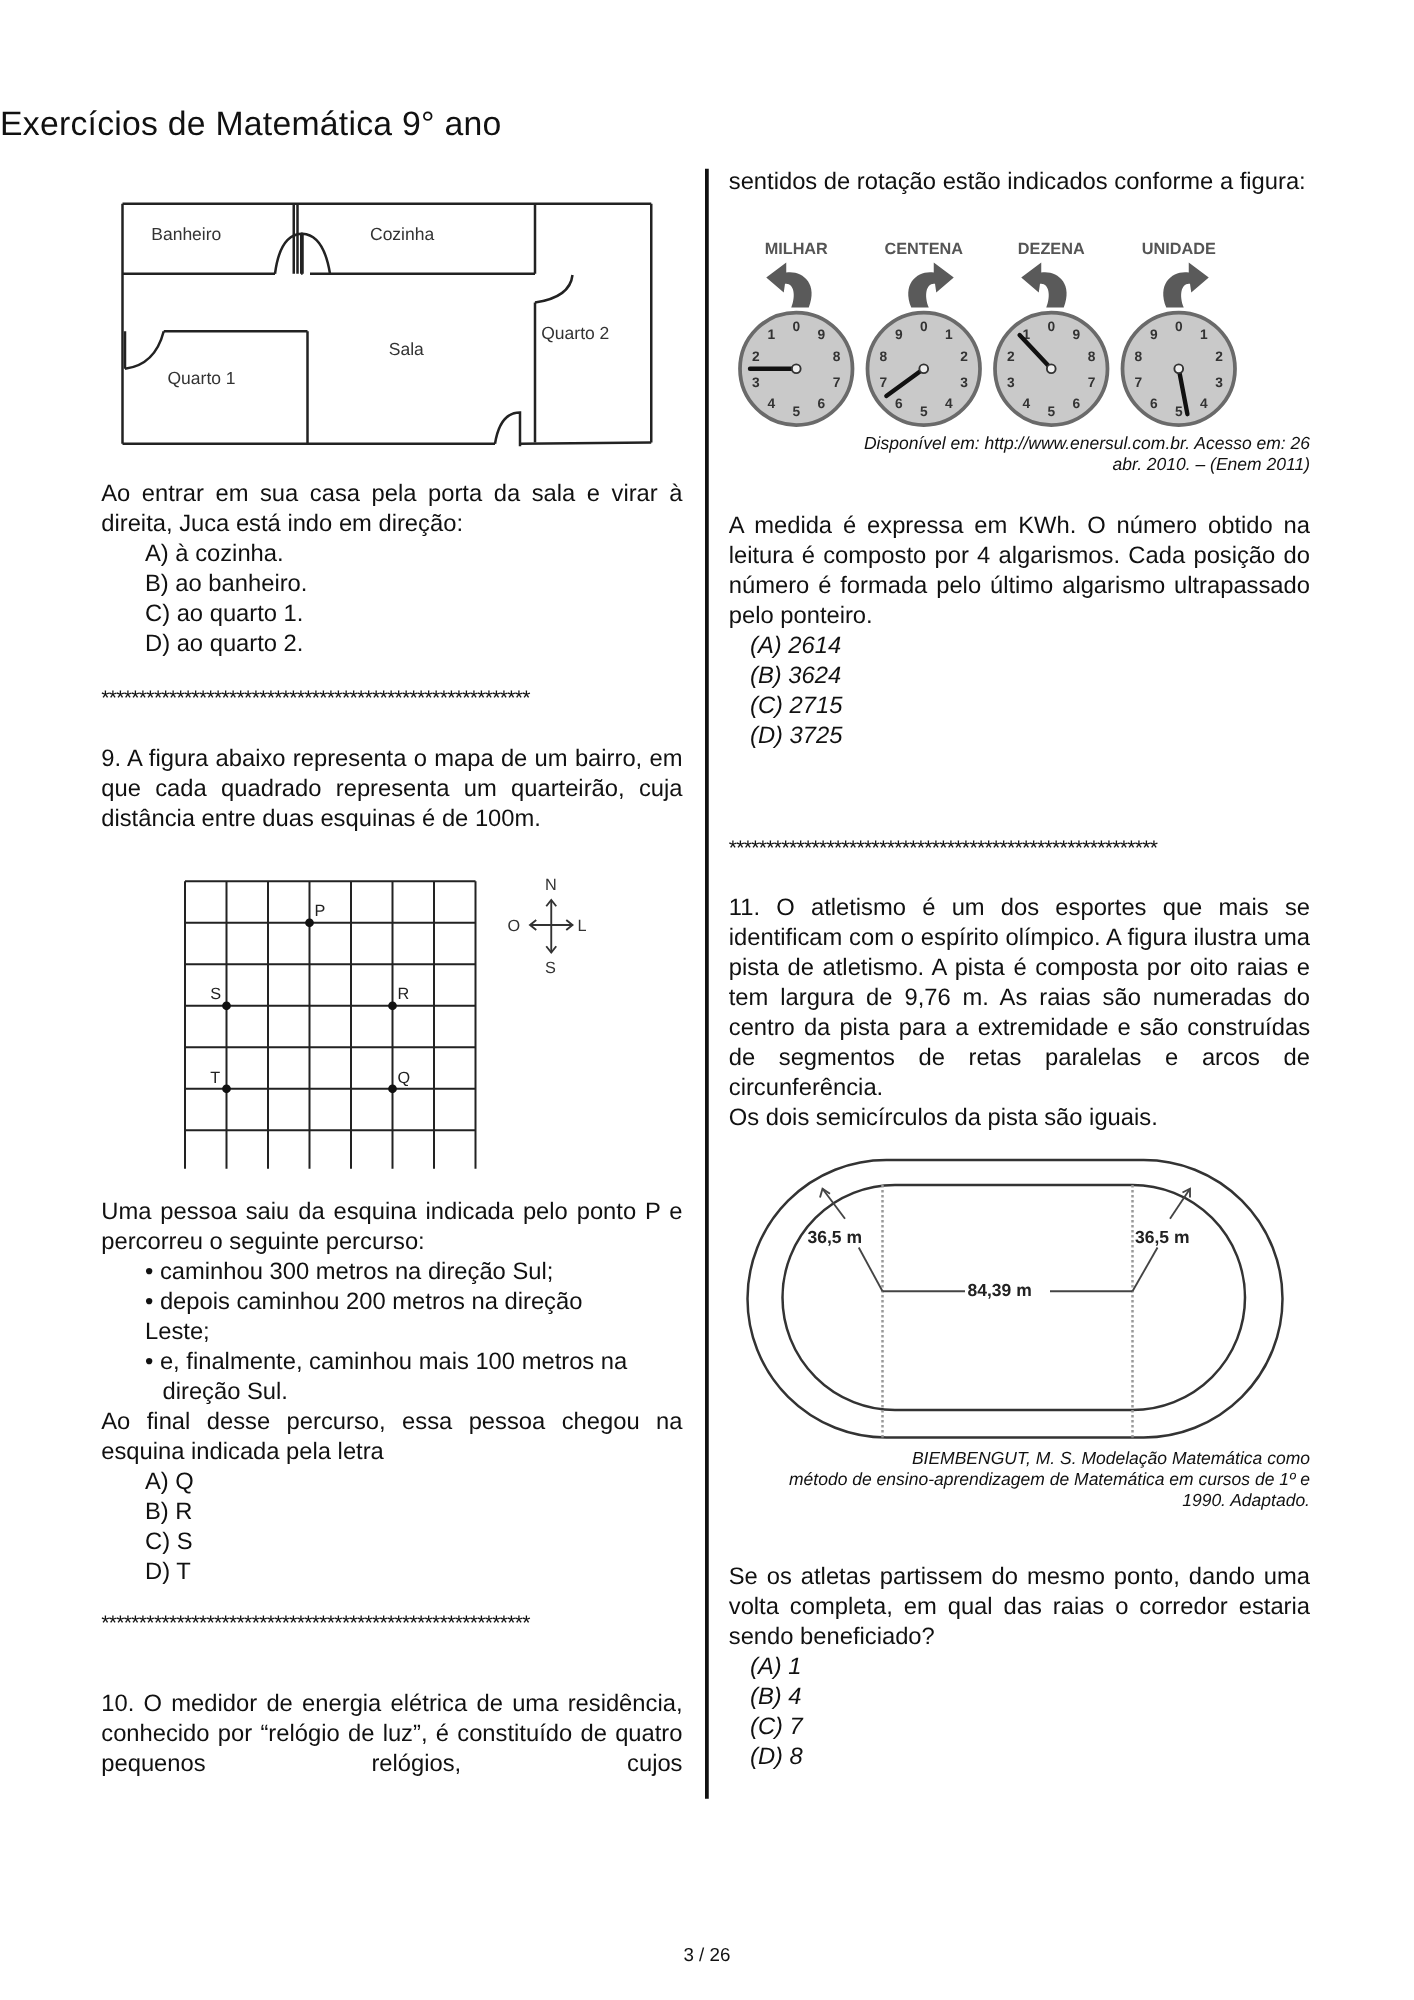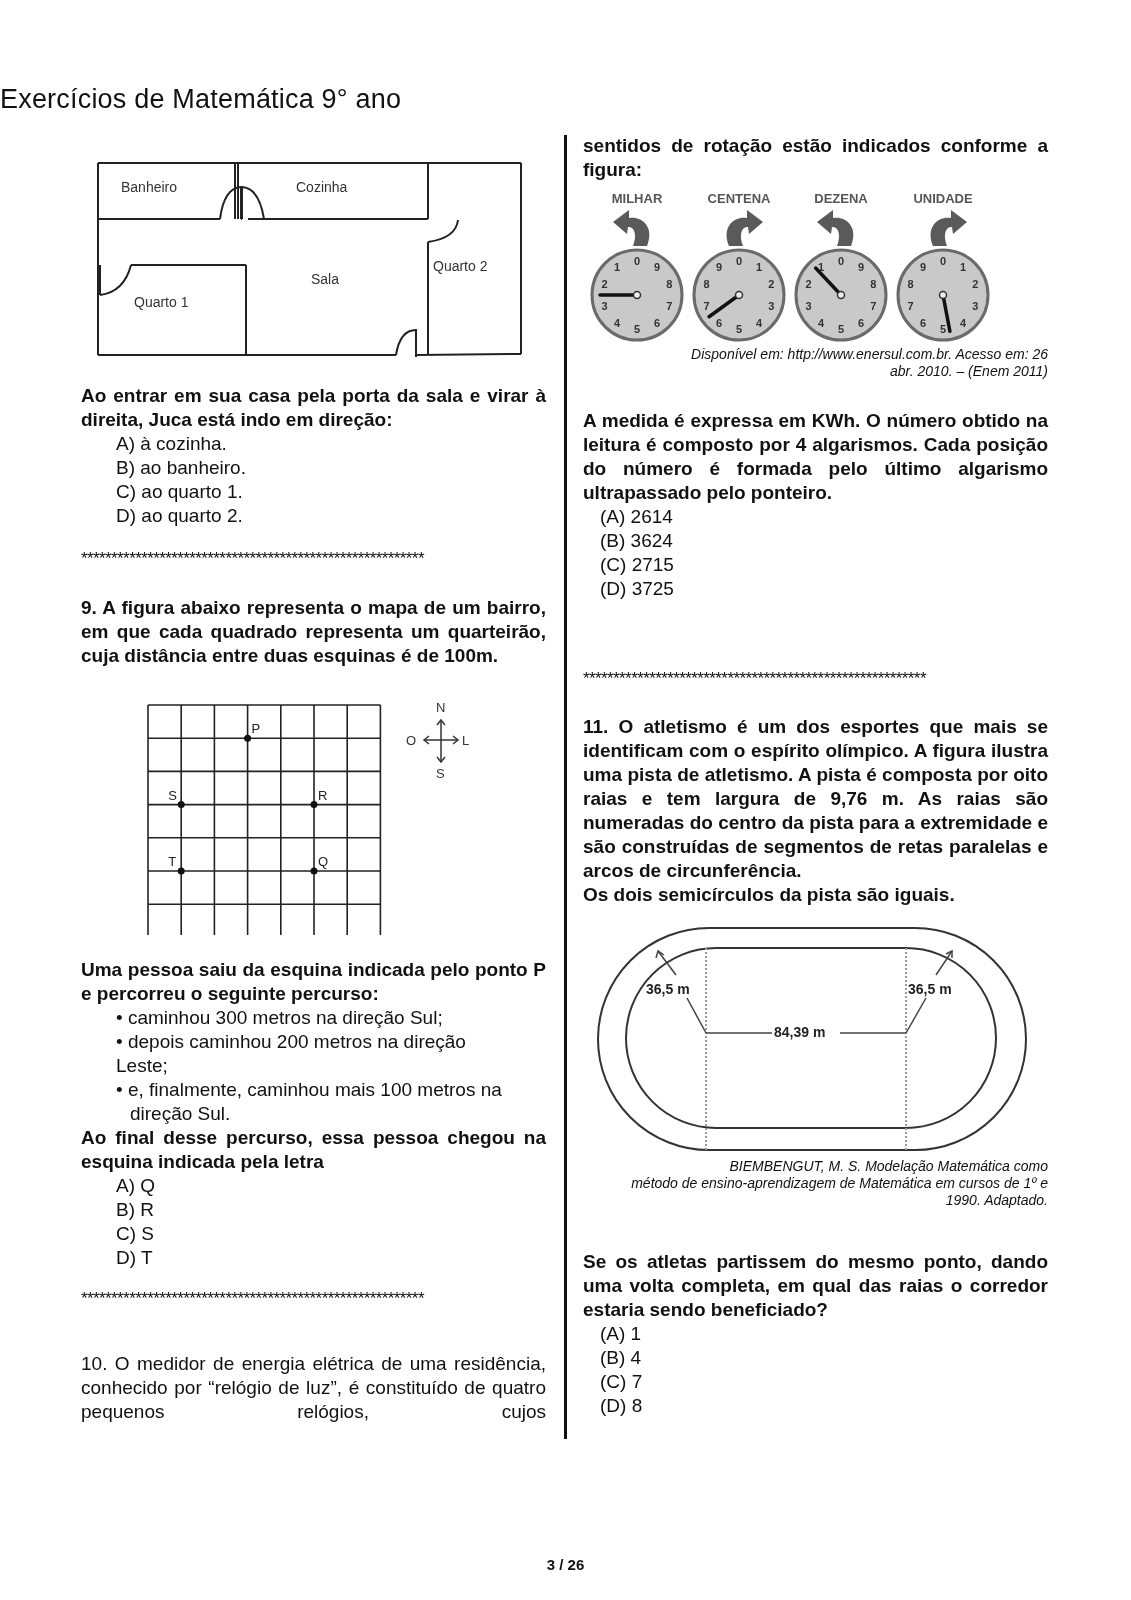--- a/index.html
+++ b/index.html
@@ -5,30 +5,30 @@
   html, body { margin: 0; padding: 0; background: #ffffff; }
   body { width: 1131px; height: 1600px; position: relative; overflow: hidden;
          font-family: "Liberation Sans", sans-serif; color: #111; }
   .title { position: absolute; top: 66px; left: 0; width: 1131px; 
            font-size: 27px; font-weight: normal; letter-spacing: 0.2px; }
   .divider { position: absolute; left: 564px; top: 135px; width: 3px; height: 1304px; background: #111; }
   .col { position: absolute; font-size: 19px; line-height: 24px; }
   .col-left { left: 81px; width: 465px; }
   .col-right { left: 583px; width: 465px; }
   .p { margin: 0; text-align: justify; }
-  .p.last { text-align-last: left; font-weight: bold; }
+  .p.last { text-align-last: left; }
   .opt { margin: 0 0 0 35px; }
-  .opt2 { margin: 0 0 0 17px; }
+  .opt2 { margin: 0 0 0 17px; font-style: italic; }
   .bullet { margin: 0 0 0 35px; }
   .bullet-cont { margin: 0 0 0 49px; }
   .stars { margin: 0; font-size: 17px; letter-spacing: -0.6px; white-space: nowrap; overflow: hidden; }
   .src { font-size: 14px; line-height: 17px; text-align: right; margin: 0; font-style: italic; }
   svg text { font-family: "Liberation Sans", sans-serif; }
   .pagenum { position: absolute; top: 1556px; left: 0; width: 1131px; text-align: center;
-             font-size: 15px; font-weight: bold; }
+             font-size: 15px; font-weight: normal; }
   .abs { position: absolute; }
 </style>
 </head>
 <body>
 
 <h1 class="title">Exercícios de Matemática 9° ano</h1>
 
 <div class="divider"></div>
 
 <svg class="abs" style="left:96px;top:160px" width="430" height="200" viewBox="0 0 430 200">

